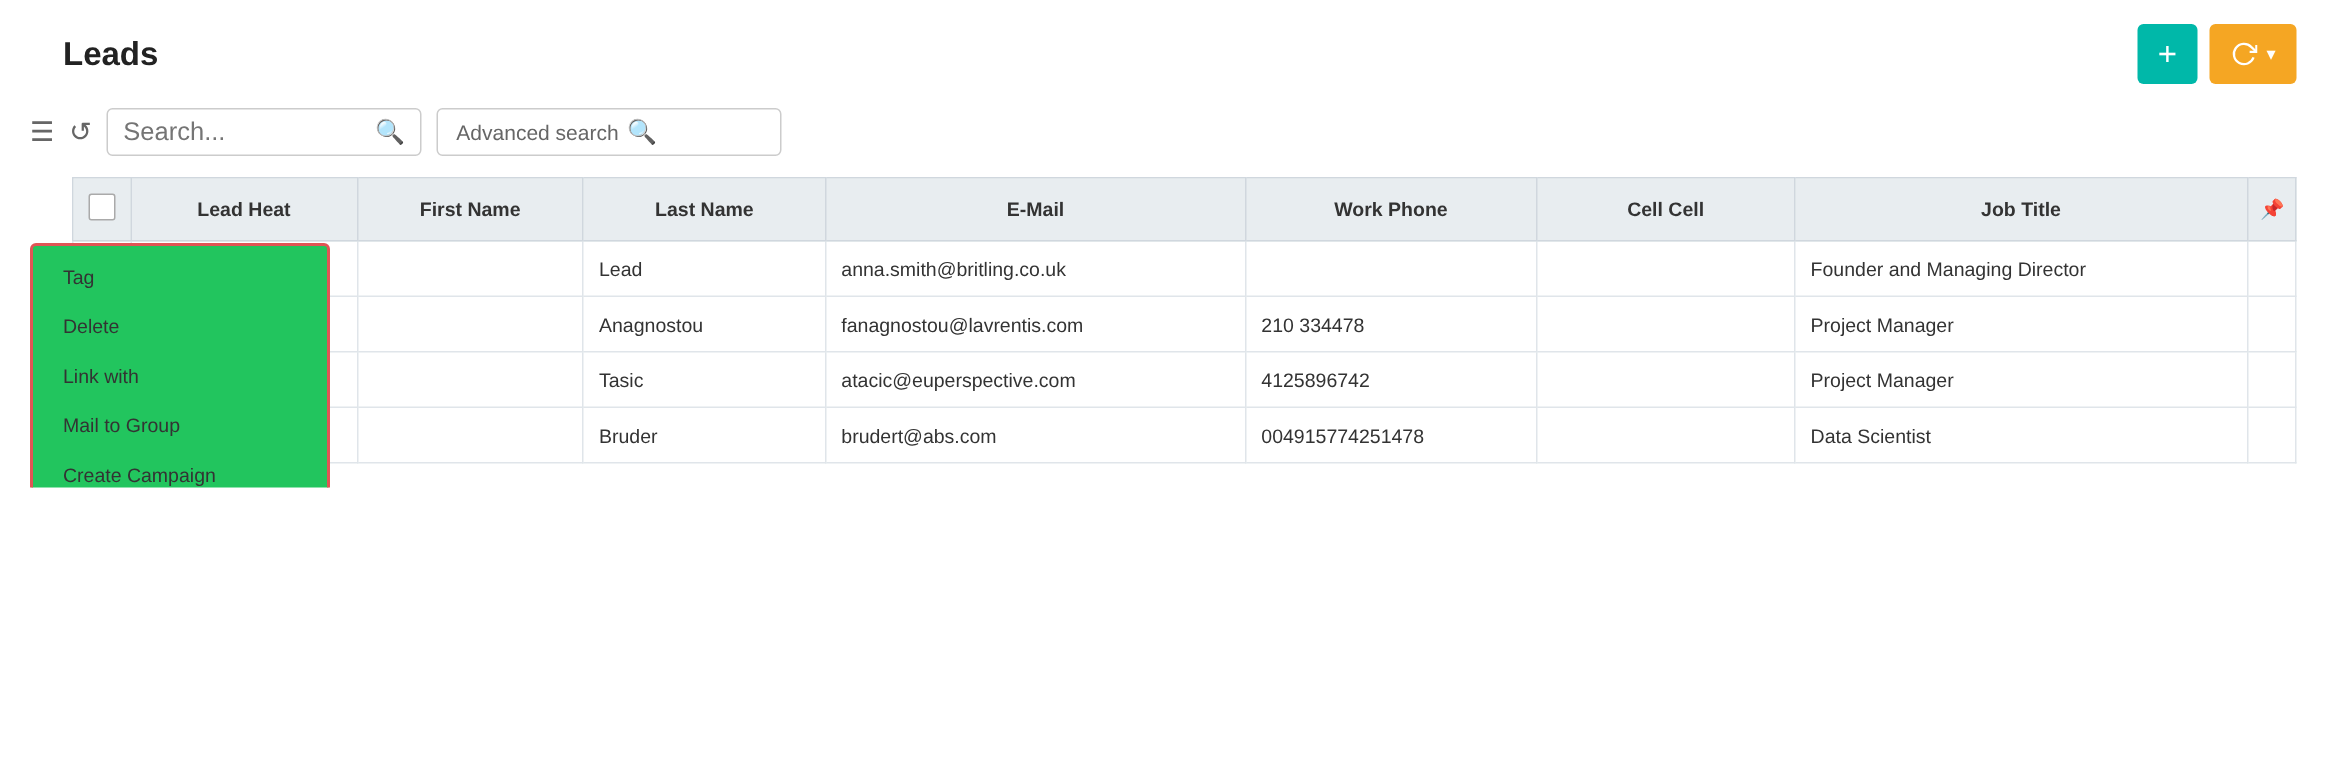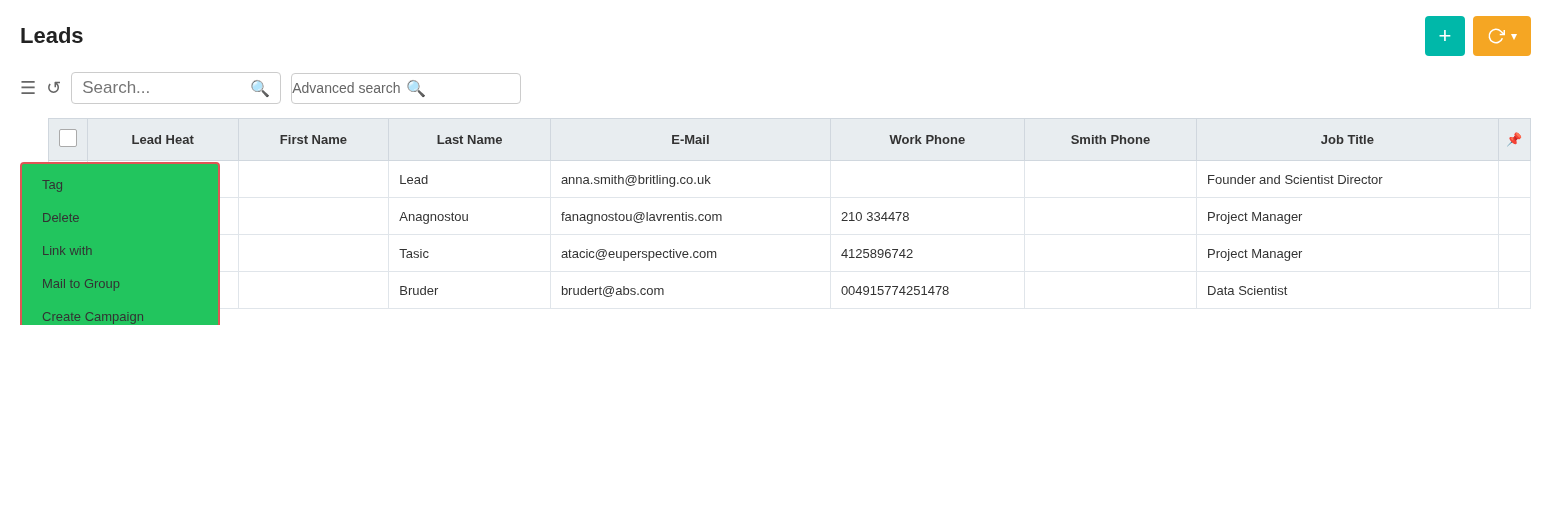--- a/index.html
+++ b/index.html
@@ -1,21 +1,21 @@
 <!DOCTYPE html>
 <html><head>
   <meta charset="utf-8">
   <style>
     * { box-sizing: border-box; margin: 0; padding: 0; }
     body { font-family: Arial, sans-serif; font-size: 14px; background: #fff; color: #333; }
 
     .page { padding: 16px 20px; position: relative; }
 
     
-    .header { display: flex; align-items: center; justify-content: space-between; margin-bottom: 16px; }
+    .header { display: flex; align-items: center; justify-content: space-between; margin-bottom: 16px; margin-left: 22px; }
     .page-title { font-size: 22px; font-weight: bold; color: #222; }
     .header-actions { display: flex; gap: 8px; }
     .btn-add {
       background: #00b8a9; color: #fff; border: none; border-radius: 4px;
       width: 40px; height: 40px; font-size: 22px; cursor: pointer;
       display: flex; align-items: center; justify-content: center;
     }
     .btn-action {
       background: #f5a623; color: #fff; border: none; border-radius: 4px;
       height: 40px; padding: 0 14px; cursor: pointer;
@@ -27,21 +27,21 @@
     .toolbar { display: flex; align-items: center; gap: 10px; margin-bottom: 14px; }
     .toolbar-icon { cursor: pointer; color: #666; font-size: 18px; }
     .search-box {
       display: flex; align-items: center; border: 1px solid #ccc;
       border-radius: 4px; padding: 5px 10px; gap: 6px; width: 210px;
     }
     .search-box input { border: none; outline: none; font-size: 17px; color: #999; width: 100%; }
     .search-box .search-icon { color: #666; font-size: 16px; }
     .advanced-search-box {
       display: flex; align-items: center; border: 1px solid #ccc;
-      border-radius: 4px; padding: 5px 0; gap: 6px; width: 230px;
+      border-radius: 4px; padding: 5px 12px; gap: 6px; width: 230px;
     }
     .advanced-search-box span { color: #666; font-size: 14px; }
     .advanced-search-box .search-icon { color: #666; font-size: 16px; }
 
     
     .table-container { position: relative; overflow: visible; padding-left: 28px; }
     table { width: 100%; border-collapse: collapse; table-layout: fixed; }
     thead tr { background: #e8edf0; }
     th {
       text-align: center; padding: 10px 8px; font-weight: bold; font-size: 13px;
@@ -127,35 +127,35 @@
       <thead>
         <tr>
           <th class="checkbox-col">
             <span class="checkbox-unchecked"></span>
           </th>
           <th class="lead-heat-col">Lead Heat</th>
           <th class="first-name-col">First Name</th>
           <th class="last-name-col">Last Name</th>
           <th class="email-col">E-Mail</th>
           <th class="work-phone-col">Work Phone</th>
-          <th class="cell-phone-col">Smith Phone</th>
+          <th class="cell-phone-col">Cell Cell</th>
           <th class="job-title-col">Job Title</th>
           <th class="pin-col">📌</th>
         </tr>
       </thead>
       <tbody id="table-body">
       <tr>
             <td class="checkbox-cell"><span class="checkbox-checked"></span></td>
             <td></td>
             <td></td>
             <td>Lead</td>
             <td>anna.smith@britling.co.uk</td>
             <td></td>
             <td></td>
-            <td>Founder and Scientist Director</td>
+            <td>Founder and Managing Director</td>
             <td></td>
           </tr>
           <tr>
             <td class="checkbox-cell"><span class="checkbox-checked"></span></td>
             <td></td>
             <td></td>
             <td>Anagnostou</td>
             <td>fanagnostou@lavrentis.com</td>
             <td>210 334478</td>
             <td></td>

